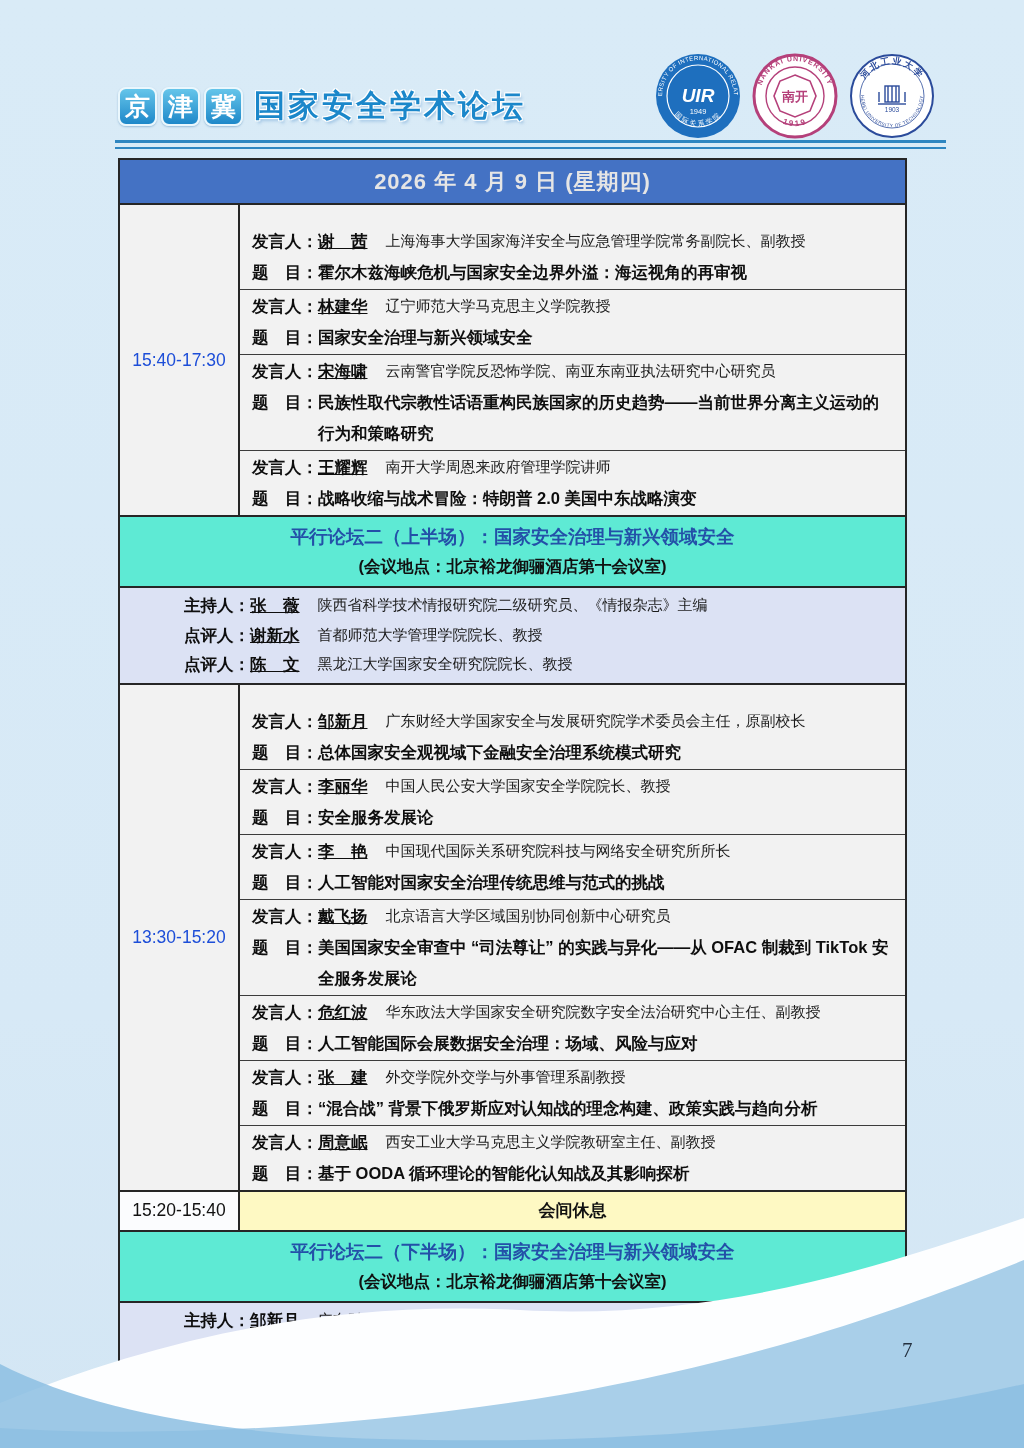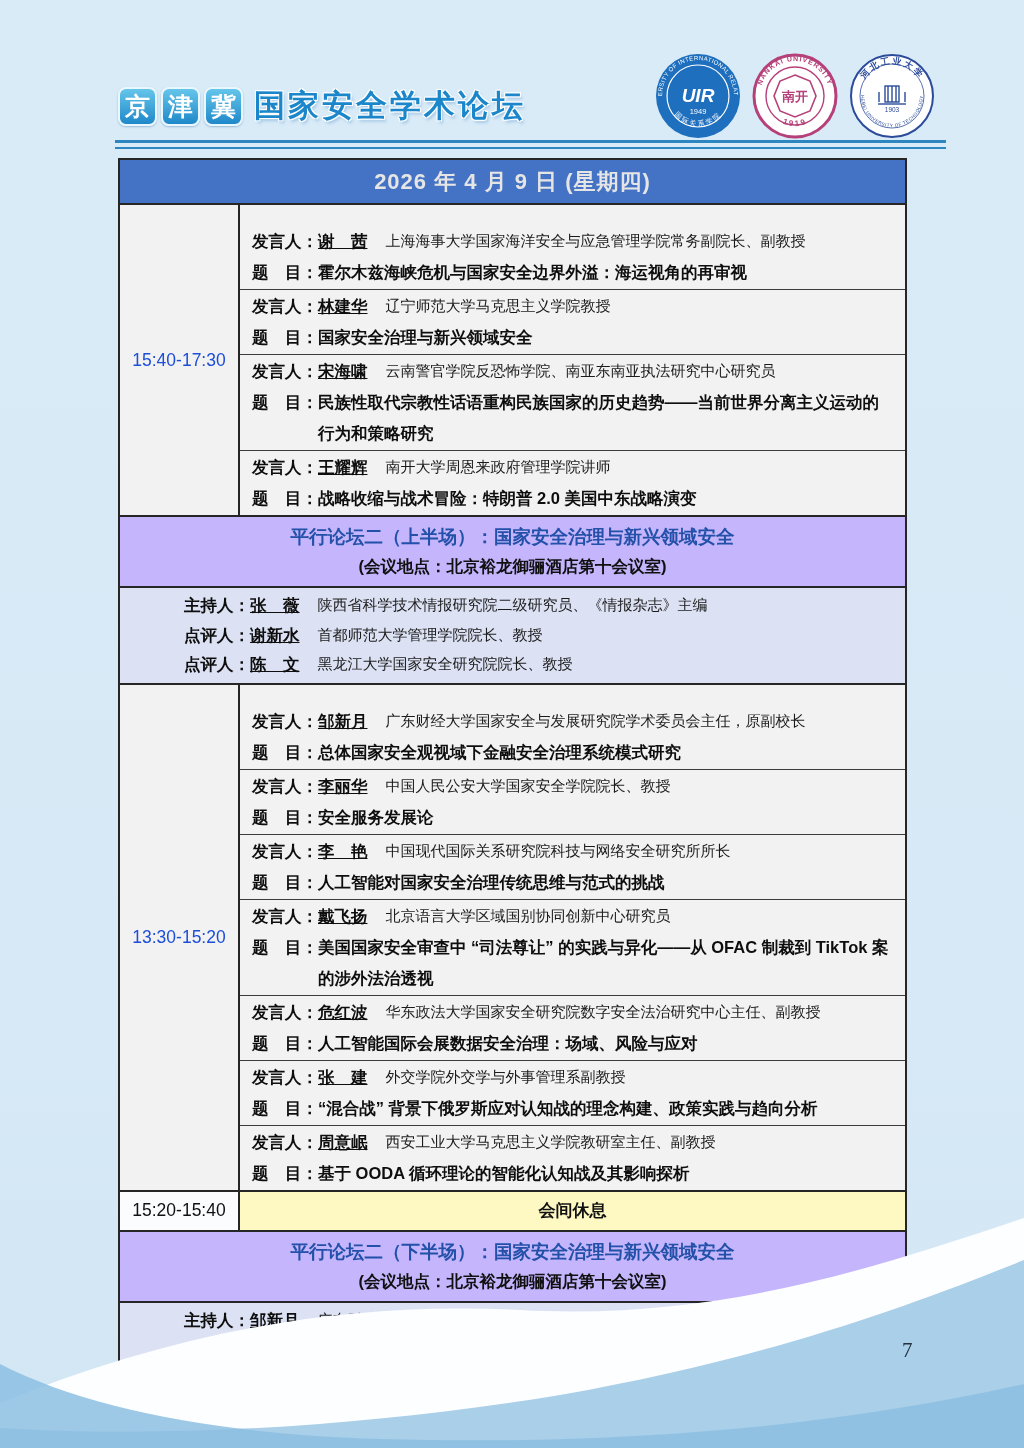--- a/index.html
+++ b/index.html
@@ -31,21 +31,21 @@
     align-items:center;justify-content:center;font-size:17.5px;color:#1d4ed8;box-sizing:border-box;}
   .entries{flex:1;min-width:0;margin-top:20px;}
   .entry{border-bottom:1.2px solid #3c3c3c;padding:1px 0;}
   .entry:last-child{border-bottom:none;}
   .line{display:flex;align-items:flex-start;padding:0 10px 0 12px;}
   .lbl,.name,.topic{font-weight:bold;font-size:16.5px;line-height:31px;color:#0e0e0e;}
   .lbl{white-space:pre;}
   .name{white-space:pre;margin-right:18px;text-decoration:underline;}
   .aff{font-family:"Liberation Serif",serif;font-size:15px;line-height:31px;color:#1b1b1b;min-width:0;}
   .topic{flex:1;min-width:0;}
-  .forum{background:#c4b5fd;text-align:center;padding:4px 0 5px;}
+  .forum{background:#5eead4;text-align:center;padding:4px 0 5px;}
   .forum-title{font-size:18.5px;font-weight:bold;color:#2350A8;line-height:31px;}
   .forum-loc{font-size:16.5px;font-weight:600;color:#101010;line-height:29px;}
   .panel{background:#DCE2F4;padding:3px 0;}
   .panel .line{padding-left:64px;}
   .panel .lbl,.panel .name{line-height:29.5px;}
   .panel .aff{line-height:29.5px;}
   .break-row{display:flex;}
   .break-time{flex:0 0 120px;width:120px;border-right:2px solid #262626;background:#FBFCFE;
     display:flex;align-items:center;justify-content:center;font-size:17.5px;box-sizing:border-box;height:38px;}
   .break-label{flex:1;background:#fef9c3;display:flex;align-items:center;justify-content:center;
@@ -243,21 +243,21 @@
             </div>
         </div>
         <div class="entry">
           <div class="line">
               <span class="lbl">发言人：</span>
               <span class="name">戴飞扬</span>
               <span class="aff">北京语言大学区域国别协同创新中心研究员</span>
             </div>
           <div class="line">
               <span class="lbl">题　目：</span>
-              <span class="topic">美国国家安全审查中 “司法尊让” 的实践与异化——从 OFAC 制裁到 TikTok 案的涉外法治透视</span>
+              <span class="topic">美国国家安全审查中 “司法尊让” 的实践与异化——从 OFAC 制裁到 TikTok 安全服务发展论</span>
             </div>
         </div>
         <div class="entry">
           <div class="line">
               <span class="lbl">发言人：</span>
               <span class="name">危红波</span>
               <span class="aff">华东政法大学国家安全研究院数字安全法治研究中心主任、副教授</span>
             </div>
           <div class="line">
               <span class="lbl">题　目：</span>

